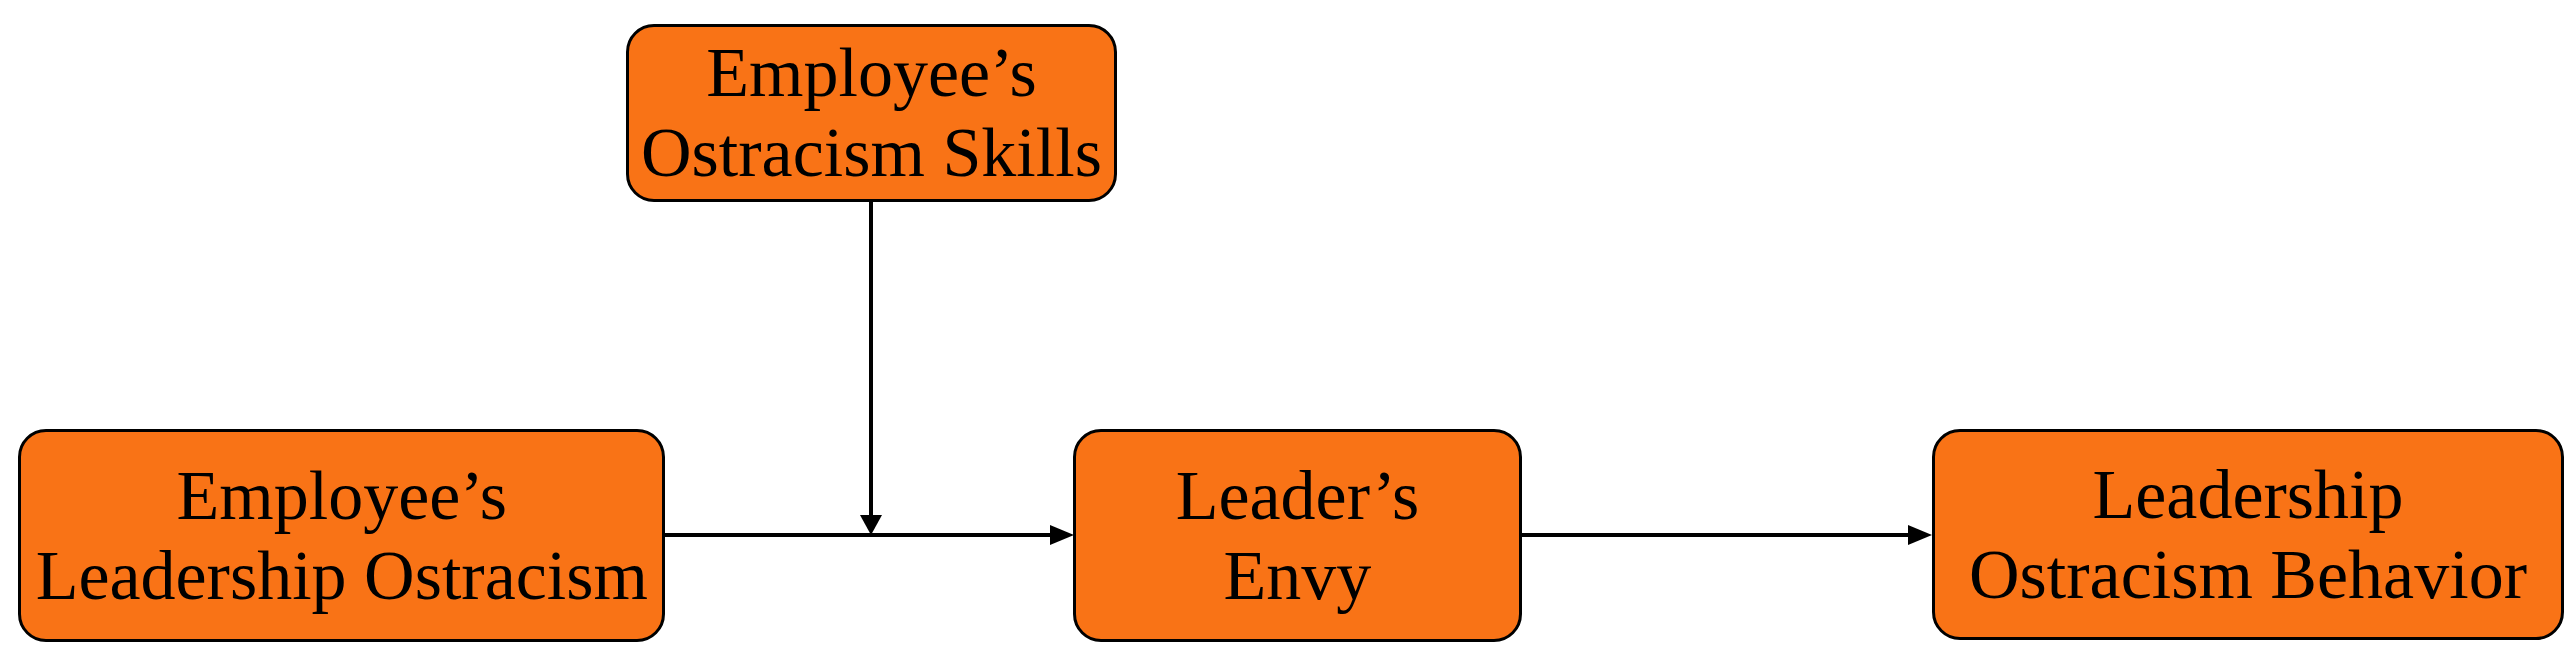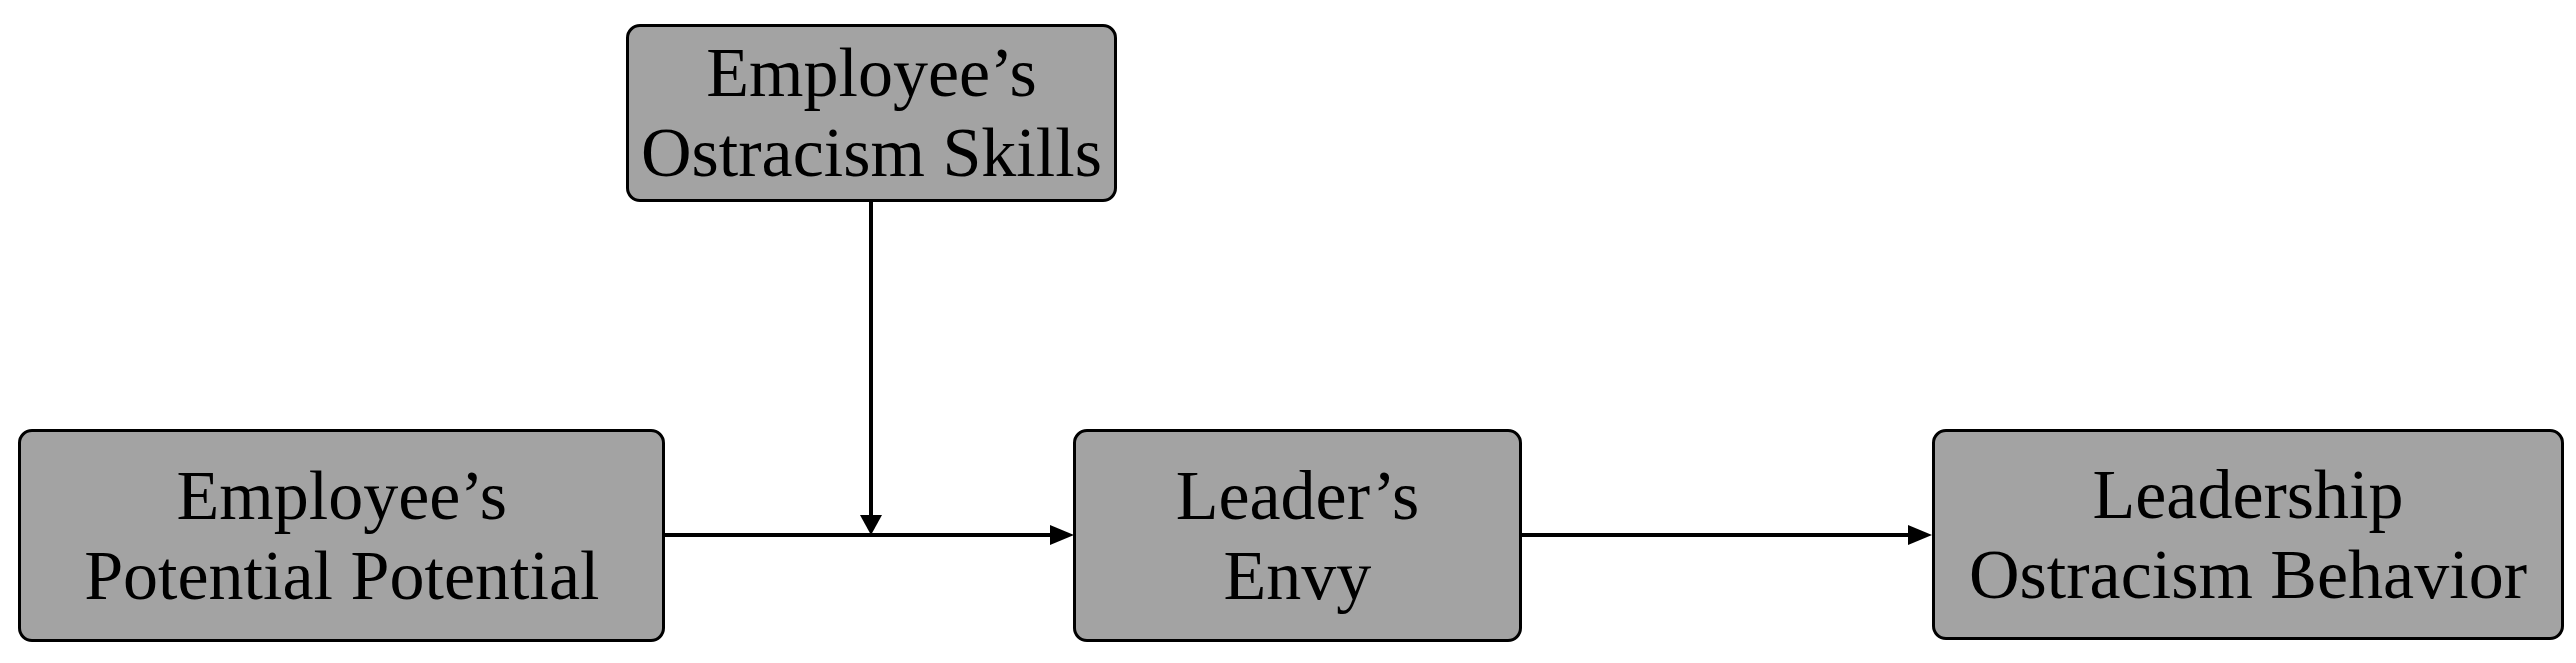--- a/index.html
+++ b/index.html
@@ -12,23 +12,23 @@
     width: 2576px;
     height: 663px;
     background: #ffffff;
     overflow: hidden;
     font-family: "Liberation Serif", serif;
     color: #000000;
   }
   .node {
     position: absolute;
     box-sizing: border-box;
-    background: #a3a3a3;
+    background: #f97316;
     border: 3.7px solid #000000;
-    border-radius: 14px;
+    border-radius: 28px;
     display: flex;
     flex-direction: column;
     align-items: center;
     justify-content: center;
     text-align: center;
     font-size: 70px;
     line-height: 80px;
     color: #000000;
   }
   .node span {
@@ -81,21 +81,21 @@
 
 <div id="canvas">
 
   <div class="node" id="node-moderator">
     <span>Employee’s</span>
     <span>Ostracism Skills</span>
   </div>
 
   <div class="node" id="node-antecedent">
     <span>Employee’s</span>
-    <span>Potential Potential</span>
+    <span>Leadership Ostracism</span>
   </div>
 
   <div class="node" id="node-outcome">
     <span>Leadership</span>
     <span>Ostracism Behavior</span>
   </div>
 
   <div class="node" id="node-mediator">
     <span>Leader’s</span>
     <span>Envy</span>

